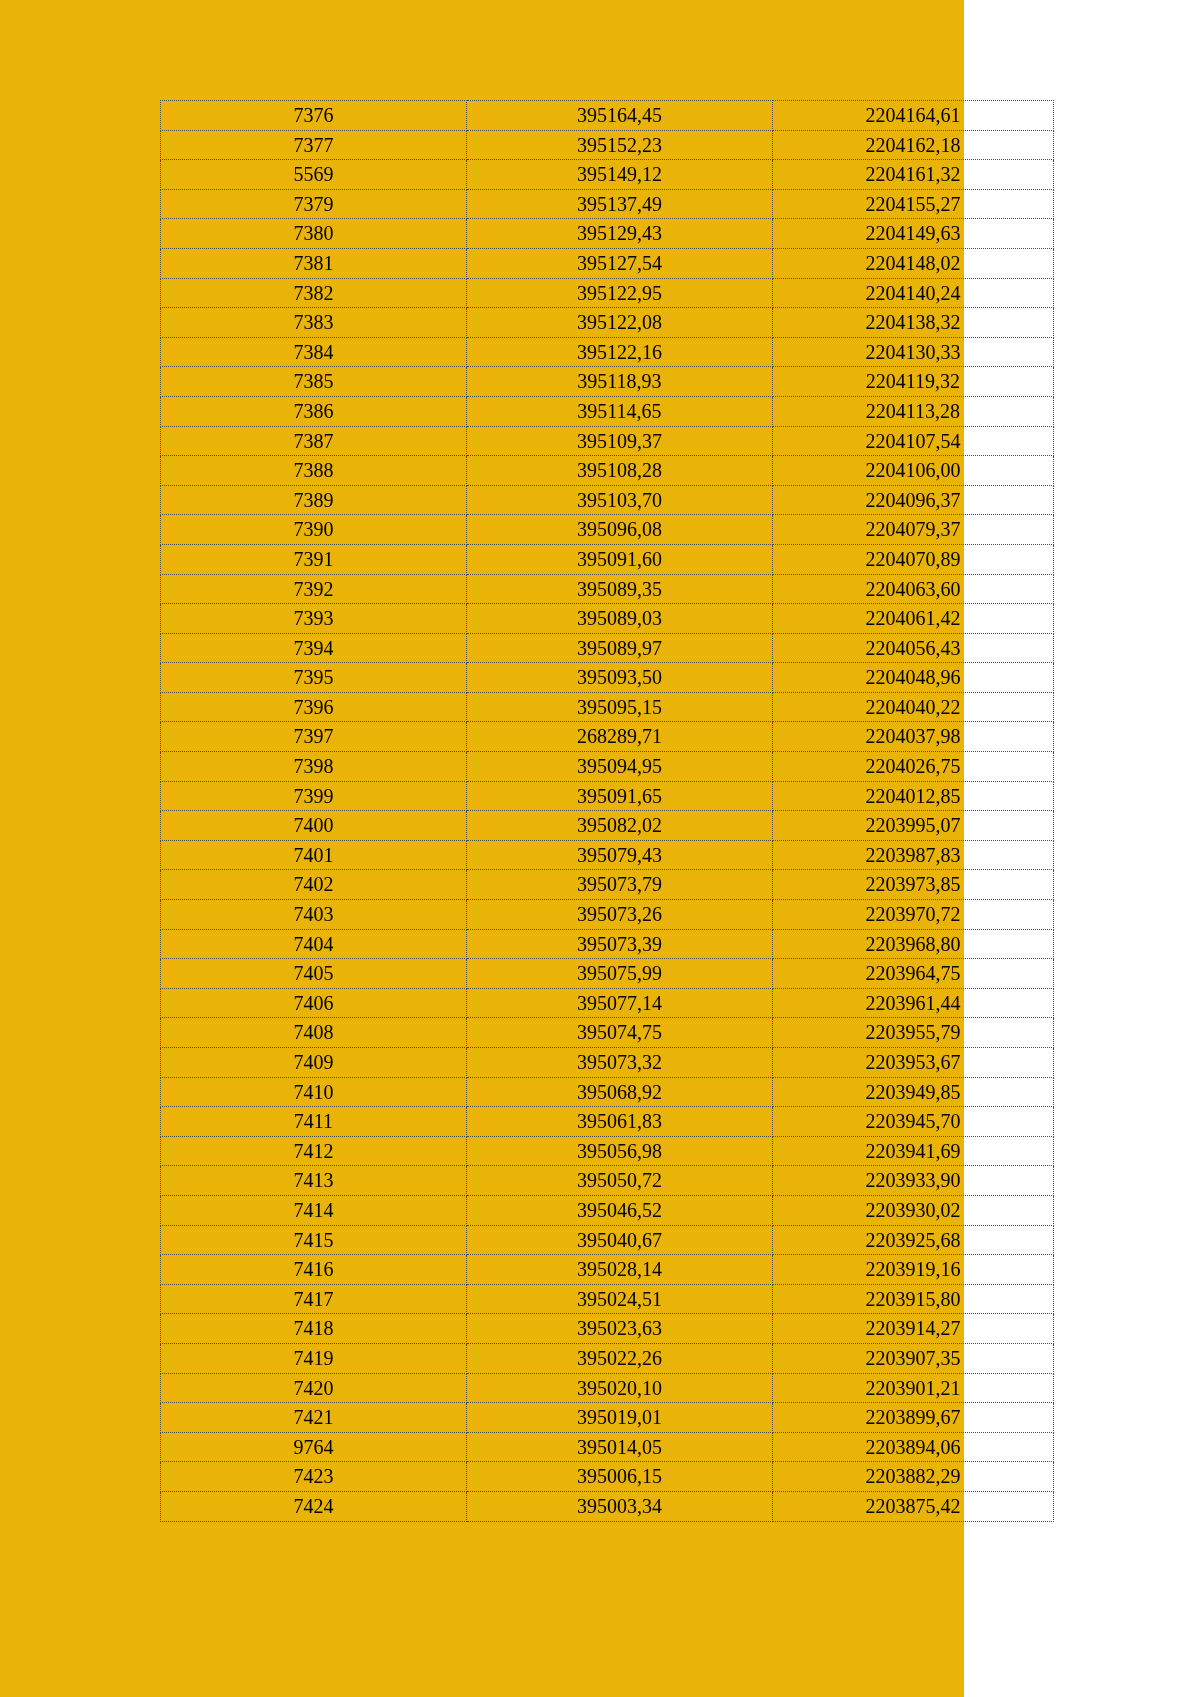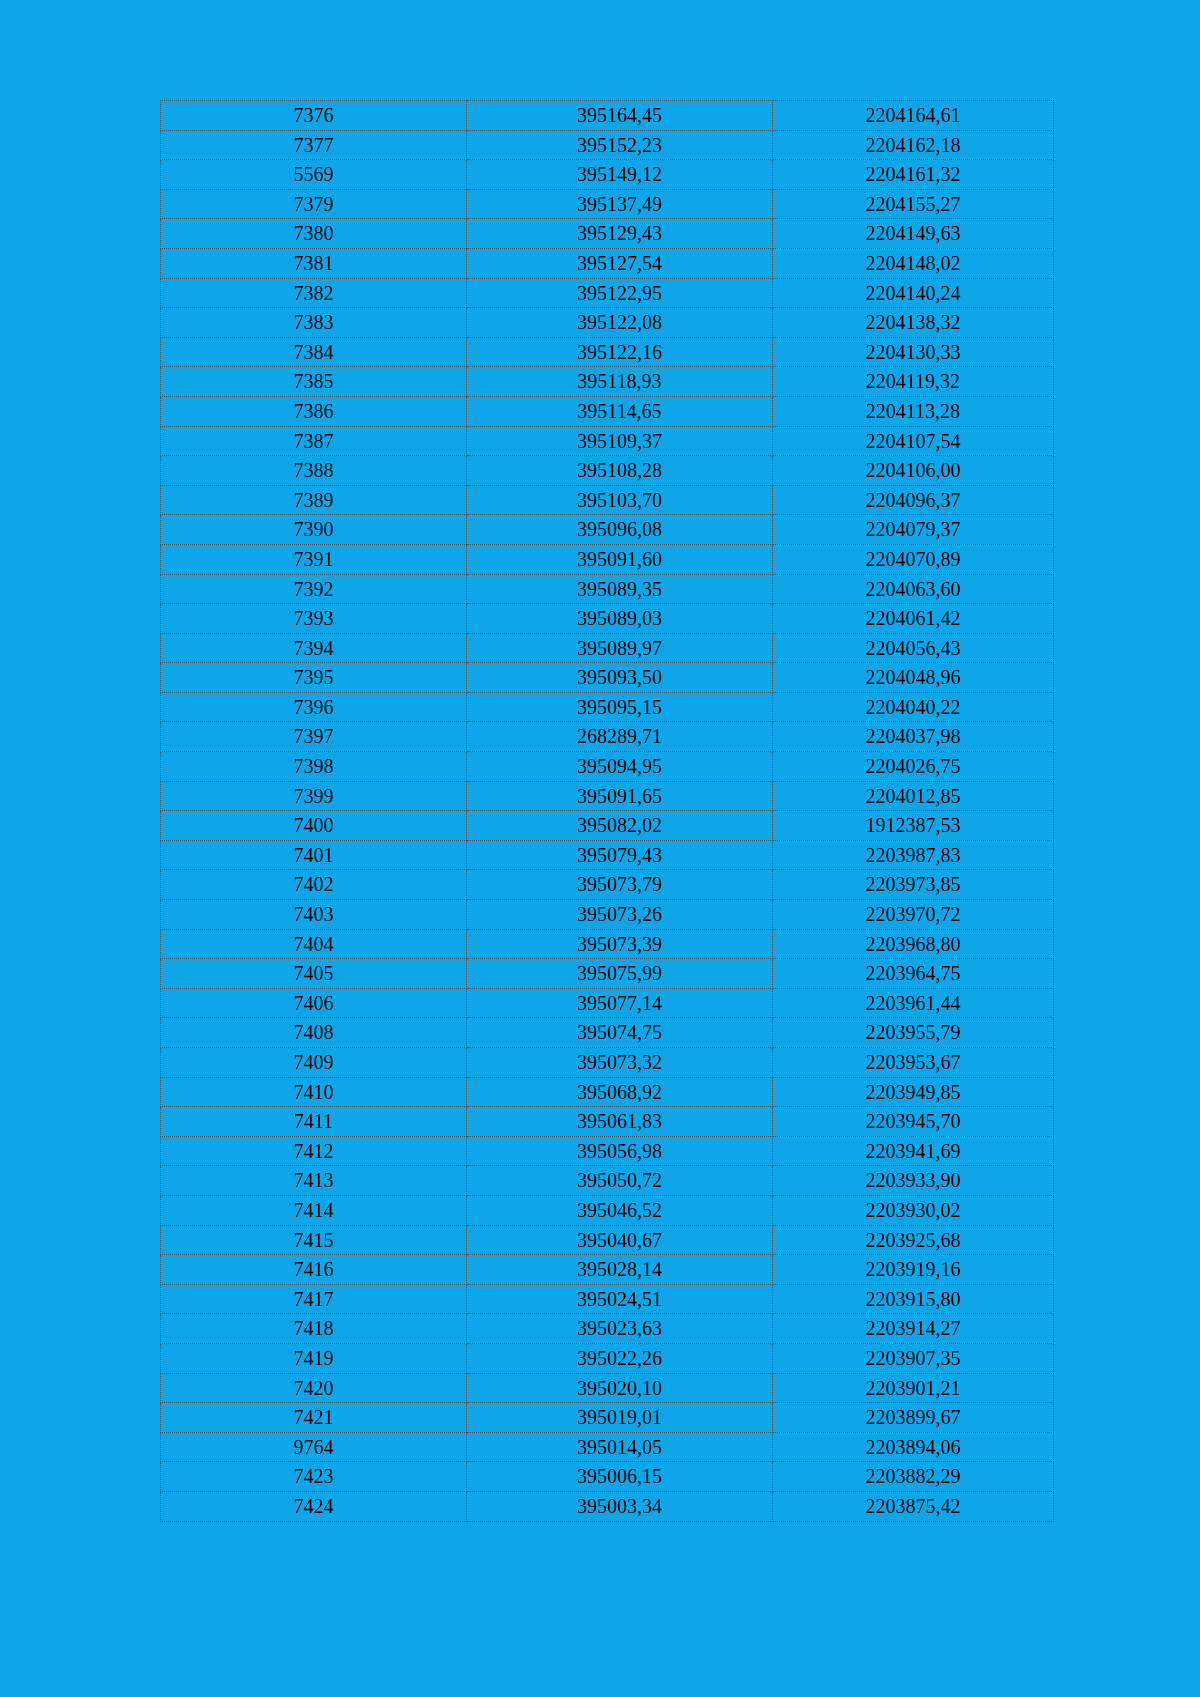--- a/index.html
+++ b/index.html
@@ -8,23 +8,23 @@
     background: #ffffff;
   }
   body {
     width: 1200px;
     height: 1697px;
     font-family: "Liberation Serif", serif;
     color: #000000;
   }
   .page {
     position: relative;
-    width: 1200px;
+    width: 964px;
     height: 1697px;
-    background: #0ea5e9;
+    background: #eab308;
   }
   .table-wrap {
     position: absolute;
     left: 160px;
     top: 100px;
     width: 890px;
   }
   table.coords {
     border-collapse: collapse;
     width: 890px;
@@ -169,21 +169,21 @@
             <td class="c-y">2204026,75</td>
           </tr>
           <tr>
             <td class="c-id">7399</td>
             <td class="c-x">395091,65</td>
             <td class="c-y">2204012,85</td>
           </tr>
           <tr>
             <td class="c-id">7400</td>
             <td class="c-x">395082,02</td>
-            <td class="c-y">1912387,53</td>
+            <td class="c-y">2203995,07</td>
           </tr>
           <tr>
             <td class="c-id">7401</td>
             <td class="c-x">395079,43</td>
             <td class="c-y">2203987,83</td>
           </tr>
           <tr>
             <td class="c-id">7402</td>
             <td class="c-x">395073,79</td>
             <td class="c-y">2203973,85</td>

